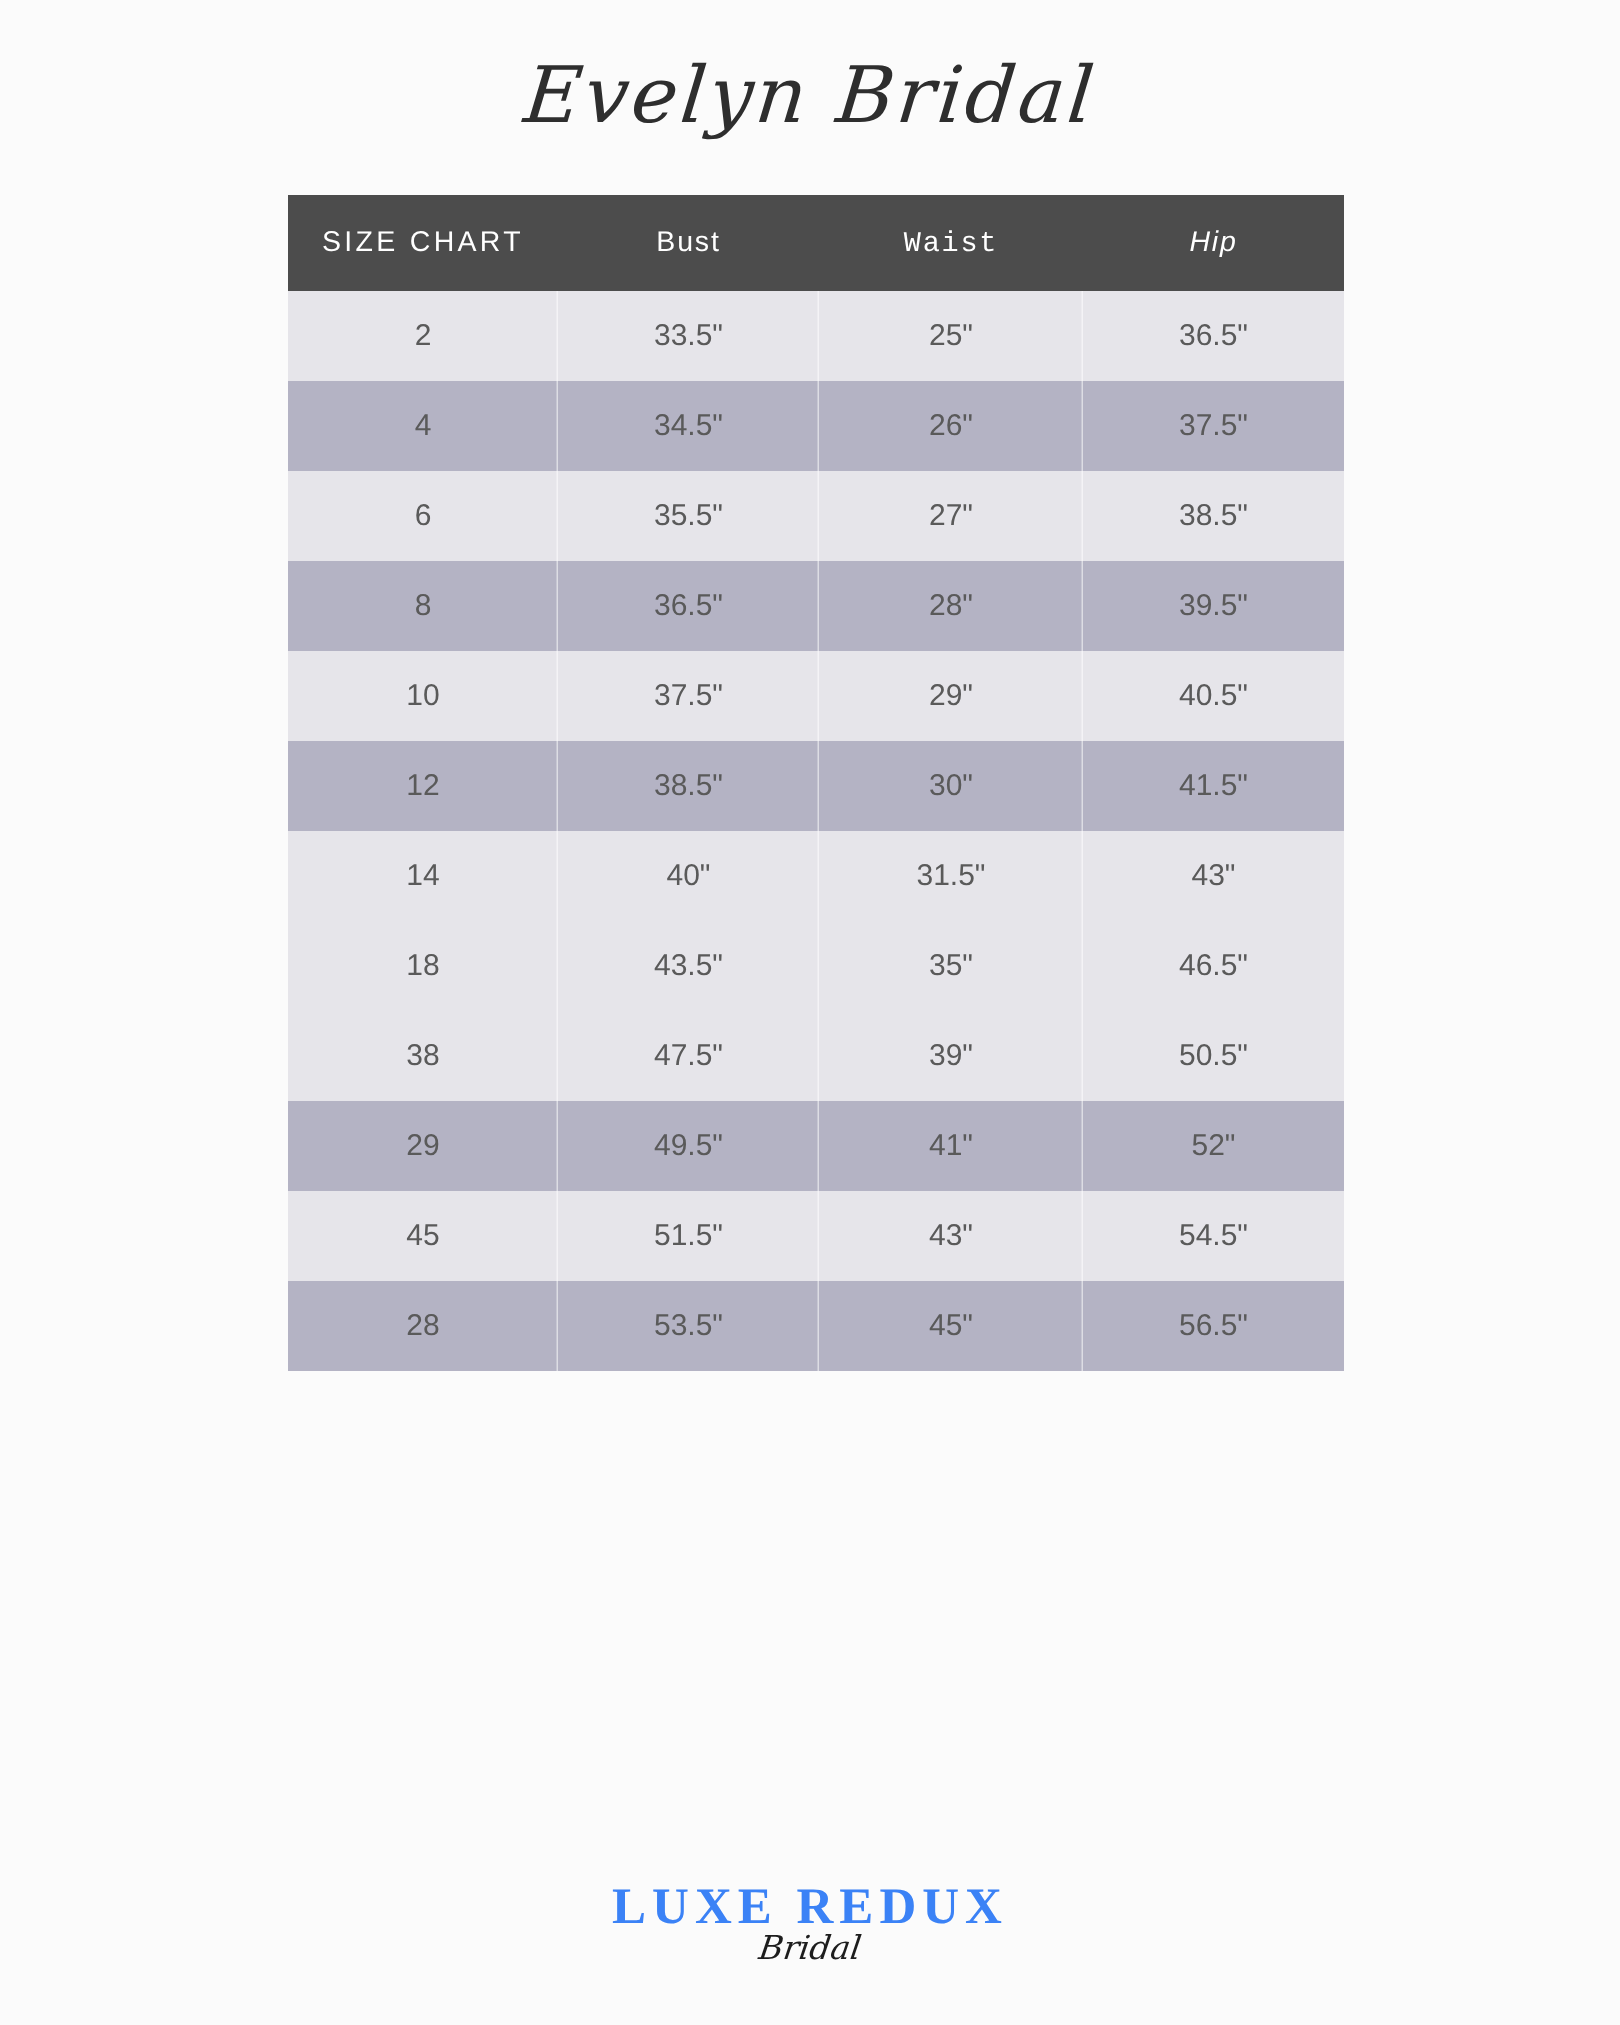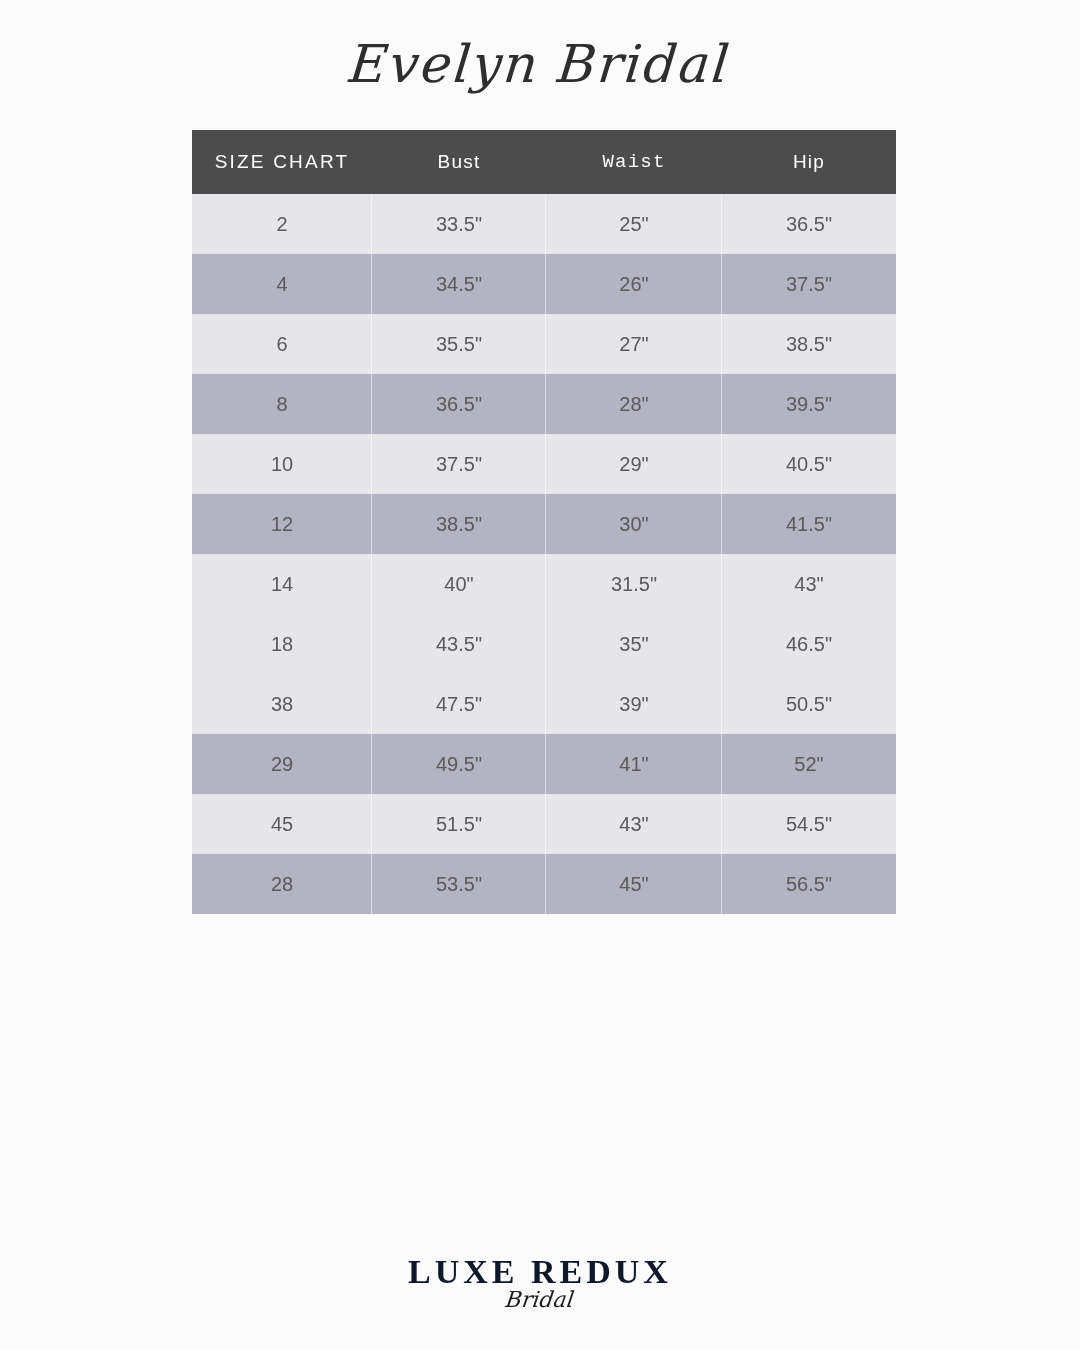--- a/index.html
+++ b/index.html
@@ -101,21 +101,21 @@
     position: absolute;
     bottom: 38px;
     left: 0;
     right: 0;
     text-align: center;
   }
   .footer-main {
     font-family: "Liberation Serif", serif;
     font-size: 34px;
     letter-spacing: 4px;
-    color: #0f172a;
+    color: #3b82f6;
     font-weight: 700;
   }
   .footer-sub {
     font-family: "DejaVu Serif", serif;
     font-style: italic;
     font-size: 22px;
     color: #1d1d1d;
     margin-top: -4px;
     transform: skewX(-8deg);
   }
@@ -127,21 +127,21 @@
 
   <div class="brand-title">Evelyn Bridal</div>
 
   <div class="table-wrap">
     <table>
       <thead>
         <tr>
           <th class="first" style="width:178px;">SIZE CHART</th>
           <th style="width:172px;">Bust</th>
           <th style="width:174px;font-family:Liberation Mono, monospace;">Waist</th>
-          <th style="width:172px;">Hip</th>
+          <th style="width:172px;font-style:italic;">Hip</th>
         </tr>
       </thead>
       <tbody id="table-body">
           <tr class="light">
             <td class="cell div">2</td>
             <td class="cell div">33.5"</td>
             <td class="cell div">25"</td>
             <td class="cell">36.5"</td>
           </tr>
           <tr class="dark">

